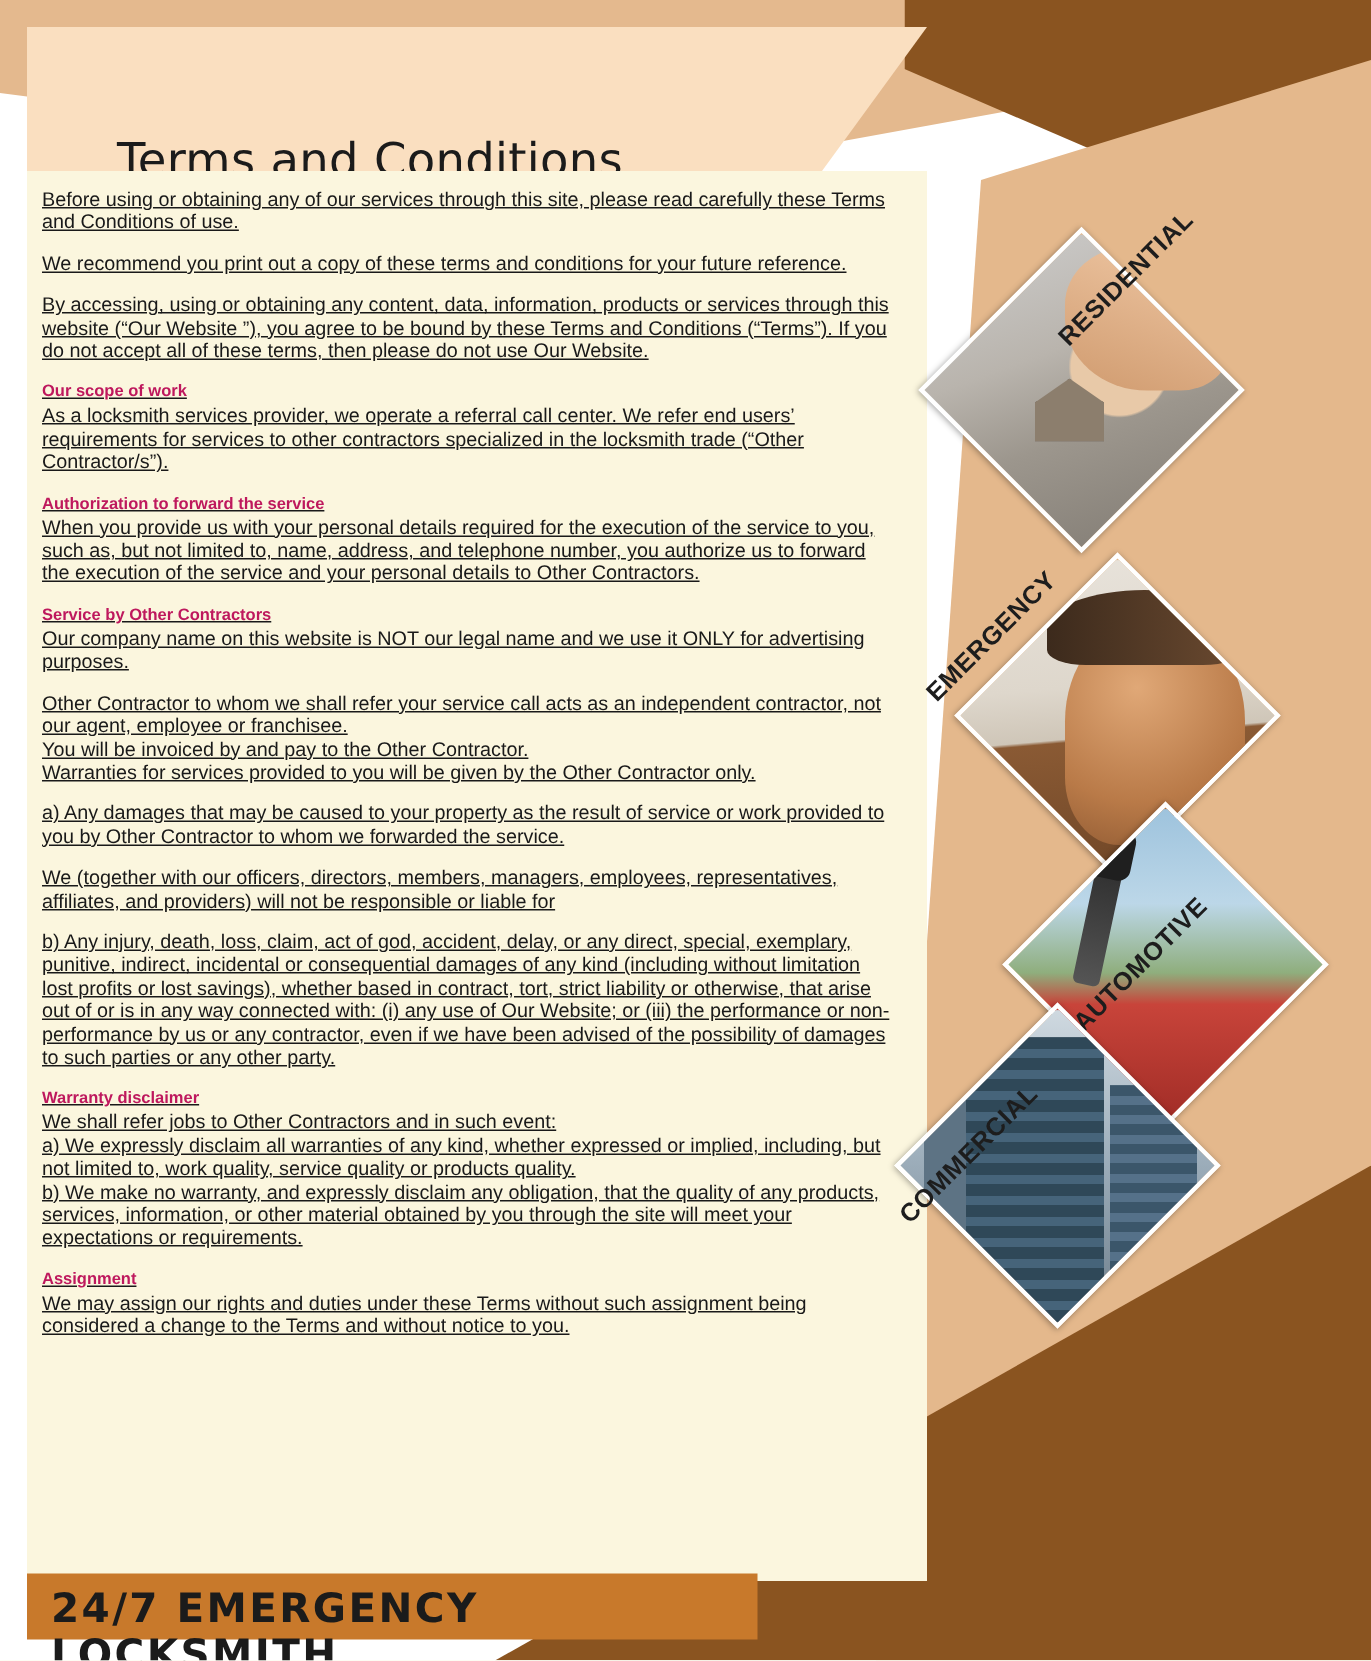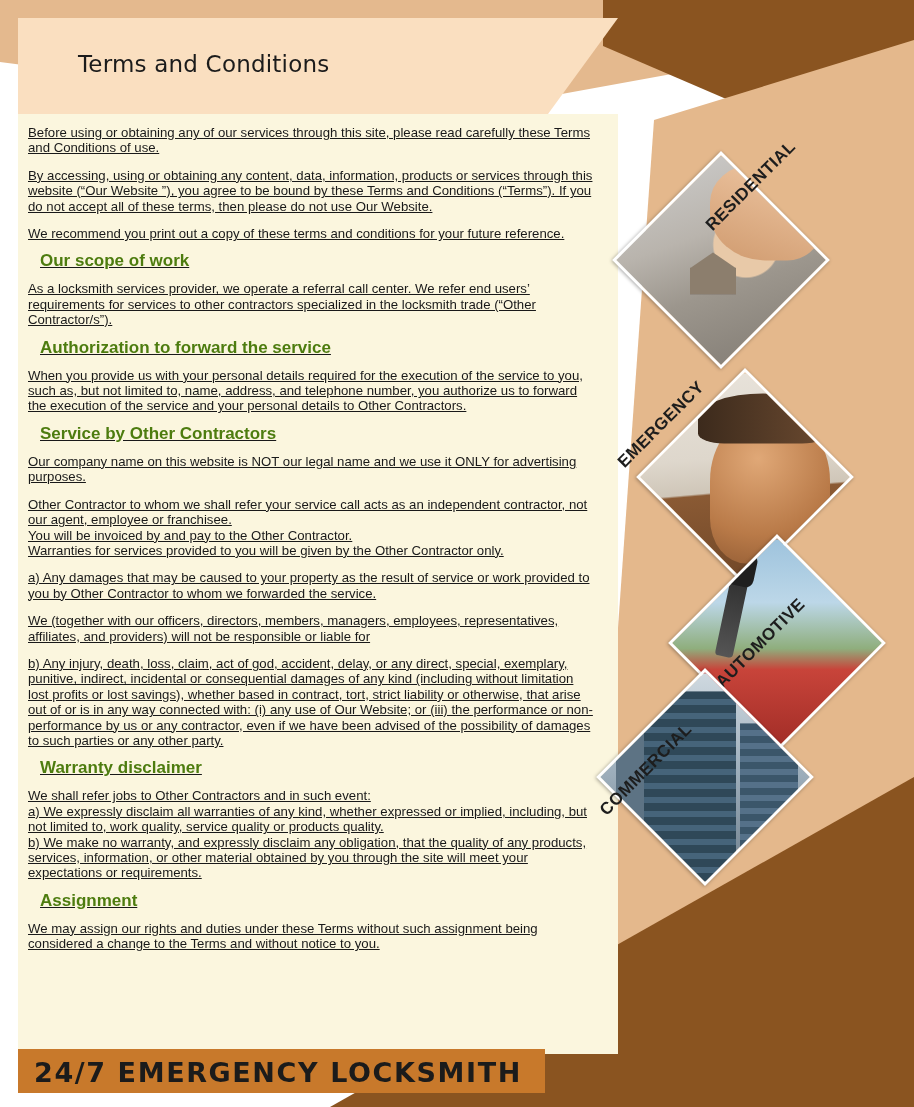--- a/index.html
+++ b/index.html
@@ -40,33 +40,33 @@
     position:absolute;left:18px;top:18px;width:600px;height:96px;
     background:#fadfc0;
     clip-path:polygon(0 0, 600px 0, 530px 96px, 0 96px);
   }
   
   .content{
     position:absolute;left:18px;top:114px;width:600px;height:940px;
     background:#fbf6de;
   }
   .title{
-    position:absolute;left:78px;top:36px;
-    font-size:23px;color:#1b1b1b;font-weight:400;
+    position:absolute;left:78px;top:68px;
+    font-size:31px;color:#1b1b1b;font-weight:400;
     letter-spacing:.2px;
     font-family:"DejaVu Sans", sans-serif;
   }
   .body-text{
     position:absolute;left:28px;top:125px;width:566px;
     font-size:13.2px;line-height:15.4px;color:#191919;text-decoration:underline;
   }
   .body-text p{margin:0 0 12px 0;}
   .body-text p.tight{margin-bottom:0;}
   .body-text h3{
-    margin:12px;font-size:17px;font-weight:bold;line-height:16px;color:#4d7c0f;
+    margin:0;font-size:11px;font-weight:bold;line-height:16px;color:#be185d;
   }
   
   .photo{
     position:absolute;width:148px;height:148px;
     transform:rotate(45deg);
     overflow:hidden;
     border:3px solid #ffffff;
     box-shadow:0 1px 4px rgba(0,0,0,.35);
   }
   .photo > .inner{
@@ -142,21 +142,20 @@
   }
   .img-commercial:after{
     content:"";position:absolute;left:140px;top:50px;width:58px;height:158px;
     background:repeating-linear-gradient(180deg,#3b566a 0 7px,#557189 7px 13px);
   }
 
   
   .footer{
     position:absolute;left:18px;bottom:14px;width:487px;height:44px;
     background:#c8792b;
-    padding-left:40px;
   }
   .footer span{
     position:absolute;left:16px;top:8px;
     font-size:27px;font-weight:bold;color:#1b1b1b;letter-spacing:1.6px;
     font-family:"DejaVu Sans", sans-serif;
   }
 </style>
 </head>
 <body>
 
@@ -168,22 +167,22 @@
   <div class="bg-brown-bottom"></div>
   <div class="bg-peach-header"></div>
 
   <h1 class="title">Terms and Conditions</h1>
 
   <div class="content"></div>
 
   <div class="body-text">
 
     <p>Before using or obtaining any of our services through this site, please read carefully these Terms and Conditions of use.</p>
+    <p>We recommend you print out a copy of these terms and conditions for your future reference.</p>
     <p>By accessing, using or obtaining any content, data, information, products or services through this website (“Our Website ”), you agree to be bound by these Terms and Conditions (“Terms”). If you do not accept all of these terms, then please do not use Our Website.</p>
-    <p>We recommend you print out a copy of these terms and conditions for your future reference.</p>
 
     <h3>Our scope of work</h3>
     <p>As a locksmith services provider, we operate a referral call center. We refer end users’ requirements for services to other contractors specialized in the locksmith trade (“Other Contractor/s”).</p>
 
     <h3>Authorization to forward the service</h3>
     <p>When you provide us with your personal details required for the execution of the service to you, such as, but not limited to, name, address, and telephone number, you authorize us to forward the execution of the service and your personal details to Other Contractors.</p>
 
     <h3>Service by Other Contractors</h3>
     <p>Our company name on this website is NOT our legal name and we use it ONLY for advertising purposes.</p>
     <p style="white-space:pre-line">Other Contractor to whom we shall refer your service call acts as an independent contractor, not our agent, employee or franchisee.

